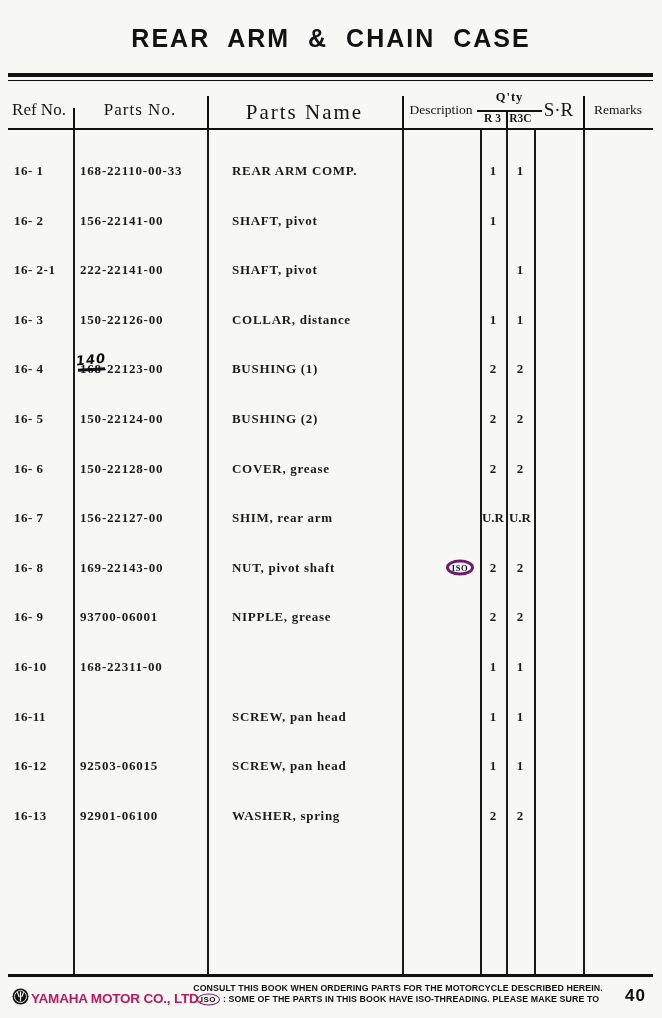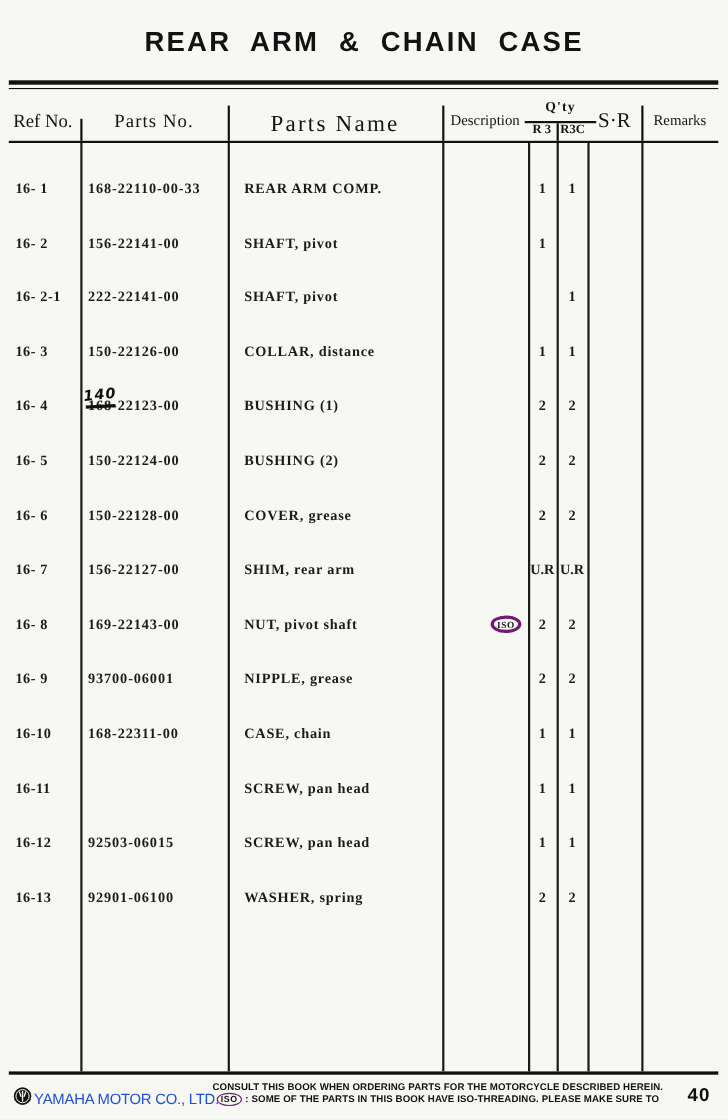--- a/index.html
+++ b/index.html
@@ -51,21 +51,21 @@
   .vl4{left:480px;} .vl5{left:506px;} .vl6{left:534px;} .vl7{left:583px;}
   
   .tbody{position:absolute;top:132px;left:0;width:662px;}
   .row{position:relative;height:21.6px;margin-top:28px;}
   .cell{
     position:absolute;top:0;height:21.6px;line-height:21.6px;
     font-size:13px;font-weight:bold;white-space:pre;color:#1b1b1b;
   }
   .c-ref {left:0;   width:71px; padding-left:14px;letter-spacing:0.5px;}
   .c-pno {left:73px;width:130px;padding-left:7px; letter-spacing:0.8px;}
-  .c-name{left:207px;width:190px;padding-left:15px;letter-spacing:0.7px;}
+  .c-name{left:207px;width:190px;padding-left:25px;letter-spacing:0.7px;}
   .c-desc{left:402px;width:72px;text-align:right;padding-right:5px;}
   .c-r3  {left:480px;width:26px;text-align:center;letter-spacing:0;}
   .c-r3c {left:506px;width:28px;text-align:center;letter-spacing:0;}
   
   .struck{position:relative;display:inline-block;}
   .struck::after{
     content:"";position:absolute;left:-2px;right:-3px;top:46%;
     height:2.5px;background:#111;transform:rotate(-3deg);
   }
   .hand{
@@ -79,21 +79,21 @@
     display:inline-block;
     border:3px solid #701a75;border-radius:50%;
     padding:0 3px;line-height:10px;height:10px;
     font-size:8.5px;font-weight:bold;letter-spacing:0.5px;
     transform:translateY(-1.5px);white-space:nowrap;
   }
   
   .footer{position:absolute;top:980px;left:0;width:662px;height:38px;
     font-family:"Liberation Sans", sans-serif;}
   .company{position:absolute;left:12px;top:8px;display:flex;align-items:center;gap:2px;}
-  .company-name{font-size:13.5px;font-weight:normal;letter-spacing:-0.2px;color:#1d4ed8;}
+  .company-name{font-size:13.5px;font-weight:bold;letter-spacing:-0.2px;color:#be185d;}
   .logo{flex:0 0 auto;}
   .iso-note{position:absolute;left:192px;top:3px;width:412px;text-align:center;
     font-size:8.8px;font-weight:bold;line-height:11px;color:#111;letter-spacing:0.1px;}
   .iso-note .iso-badge{font-size:8px;border-width:1.5px;transform:translateY(-0.5px);margin-right:3px;}
   .page-num{position:absolute;right:16px;top:6px;font-size:17px;font-weight:bold;
     letter-spacing:1px;color:#0d0d0d;}
 </style>
 </head>
 <body>
 
@@ -209,21 +209,20 @@
       <span class="cell c-ref">16- 9</span>
       <span class="cell c-pno">93700-06001</span>
       <span class="cell c-name">NIPPLE, grease</span>
       <span class="cell c-desc"></span>
       <span class="cell c-r3">2</span>
       <span class="cell c-r3c">2</span>
     </div>
       <div class="row">
       <span class="cell c-ref">16-10</span>
       <span class="cell c-pno">168-22311-00</span>
-      <span class="cell c-name">CASE, chain</span>
       <span class="cell c-desc"></span>
       <span class="cell c-r3">1</span>
       <span class="cell c-r3c">1</span>
     </div>
       <div class="row">
       <span class="cell c-ref">16-11</span>
       <span class="cell c-name">SCREW, pan head</span>
       <span class="cell c-desc"></span>
       <span class="cell c-r3">1</span>
       <span class="cell c-r3c">1</span>

